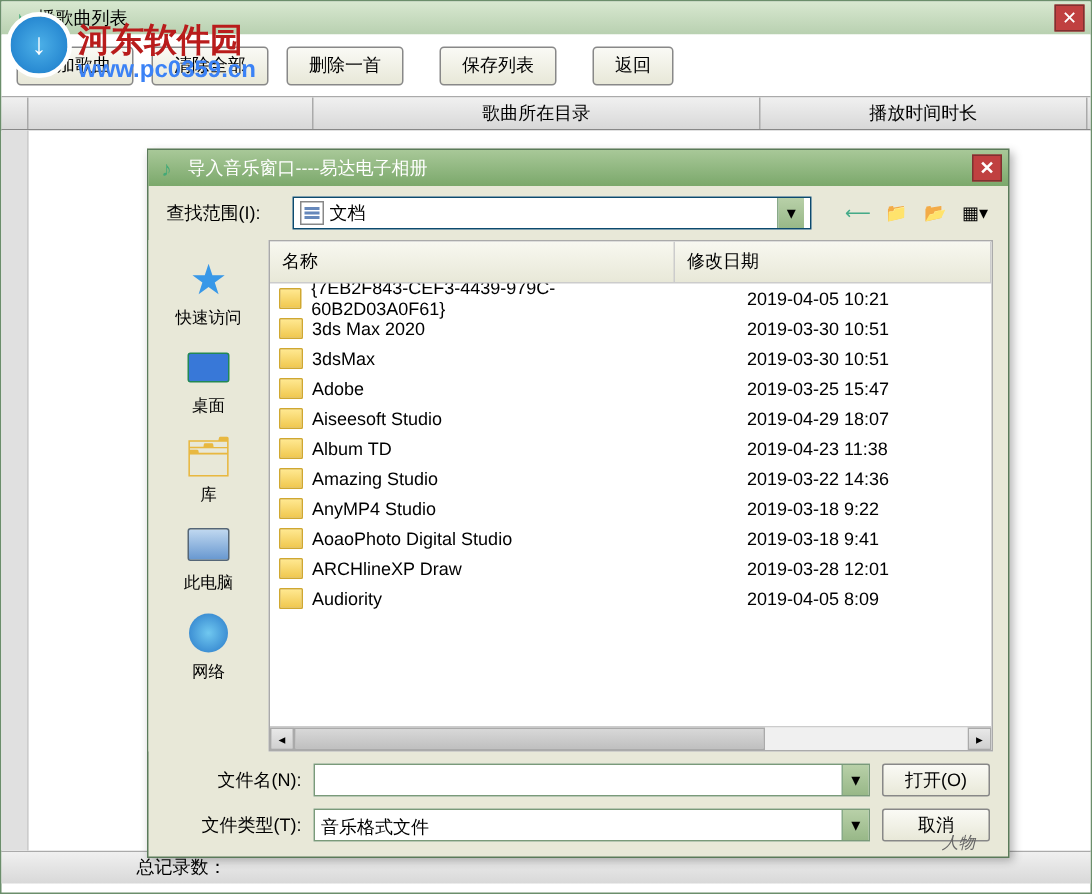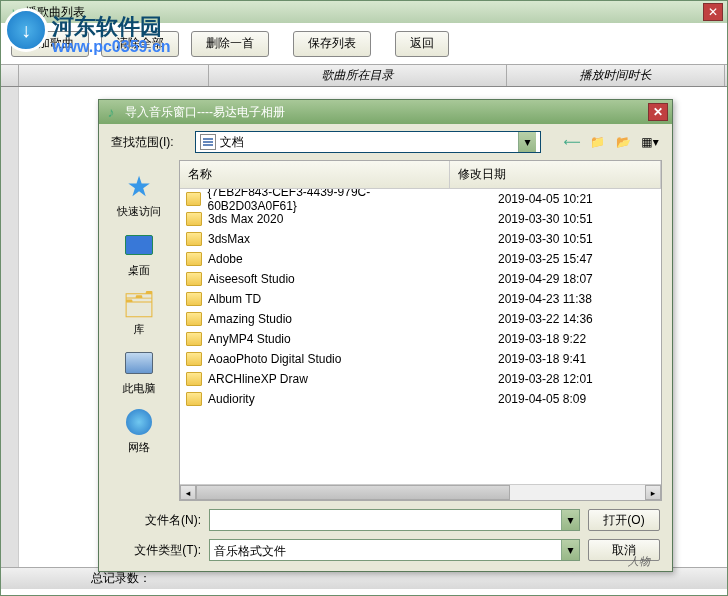--- a/index.html
+++ b/index.html
@@ -8,34 +8,34 @@
     .main-window { width: 728px; height: 596px; border: 1px solid #6b8e6b; }
     .main-titlebar { height: 22px; background: linear-gradient(#d8e8d0, #b8d0b0); display: flex; align-items: center; justify-content: space-between; padding: 0 4px; }
     .main-titlebar-left { display: flex; align-items: center; gap: 4px; }
     .main-close { width: 20px; height: 18px; background: #c04040; color: #fff; display: flex; align-items: center; justify-content: center; border: 1px solid #803030; cursor: pointer; }
     
     .toolbar { height: 42px; background: #fff; border-bottom: 1px solid #aaa; display: flex; align-items: center; padding: 0 10px; gap: 24px; }
     .btn { height: 26px; padding: 0 14px; background: linear-gradient(#fafaf5,#e8e8d8); border: 1px solid #888; border-radius: 3px; cursor: pointer; display: flex; align-items: center; }
     .btn-group { display: flex; gap: 12px; }
     
     .table-header { height: 22px; background: linear-gradient(#f0f0f0,#d8d8d8); border-bottom: 1px solid #888; display: flex; }
-    .th { border-right: 1px solid #aaa; display: flex; align-items: center; justify-content: center; font-weight: normal; font-style: italic; }
+    .th { border-right: 1px solid #aaa; display: flex; align-items: center; justify-content: center; font-weight: normal; }
     .th1 { width: 18px; }
     .th2 { width: 190px; }
     .th3 { width: 298px; }
     .th4 { width: 218px; }
     
     .table-body { height: 480px; background: #fff; position: relative; }
     .left-stripe { width: 18px; height: 100%; background: #e0e0e0; border-right: 1px solid #ccc; }
     
     .statusbar { height: 22px; background: linear-gradient(#f0f0f0,#d8d8d8); border-top: 1px solid #aaa; display: flex; align-items: center; padding-left: 90px; }
     
     .watermark { position: absolute; top: 0; left: 0; z-index: 5; pointer-events: none; }
     .watermark .logo { position: absolute; top: 8px; left: 4px; width: 44px; height: 44px; border-radius: 50%; background: radial-gradient(#4cb0e8,#1878c8); border: 3px solid #fff; display: flex; align-items: center; justify-content: center; color: #fff; font-size: 20px; font-weight: bold; }
-    .watermark .text1 { position: absolute; top: 12px; left: 52px; font-size: 22px; font-weight: bold; color: #0c4a6e; white-space: nowrap; }
+    .watermark .text1 { position: absolute; top: 12px; left: 52px; font-size: 22px; font-weight: bold; color: #b91c1c; white-space: nowrap; }
     .watermark .text2 { position: absolute; top: 38px; left: 52px; font-size: 16px; color: #3b82f6; font-weight: bold; }
     
     .dialog { position: absolute; top: 99px; left: 98px; width: 575px; height: 473px; border: 1px solid #5a7a5a; background: #e8e8d8; box-shadow: 2px 2px 6px rgba(0,0,0,0.3); z-index: 10; display: flex; flex-direction: column; }
     .dlg-titlebar { height: 24px; background: linear-gradient(#a8c898, #7ba86b); display: flex; align-items: center; justify-content: space-between; padding: 0 4px; color: #fff; }
     .dlg-titlebar-left { display: flex; align-items: center; gap: 6px; }
     .dlg-close { width: 20px; height: 18px; background: #c04040; color: #fff; border: 1px solid #803030; display: flex; align-items: center; justify-content: center; cursor: pointer; font-weight: bold; }
     
     .dlg-lookin { height: 36px; display: flex; align-items: center; padding: 0 12px; gap: 21px; }
     .lookin-combo { flex: 1; height: 22px; background: #fff; border: 1px solid #0c4a6e; display: flex; align-items: center; padding: 0 4px; gap: 4px; }
     .combo-arrow { width: 18px; height: 20px; background: linear-gradient(#b8d0a8,#98b888); border-left: 1px solid #8a8; display: flex; align-items: center; justify-content: center; }

